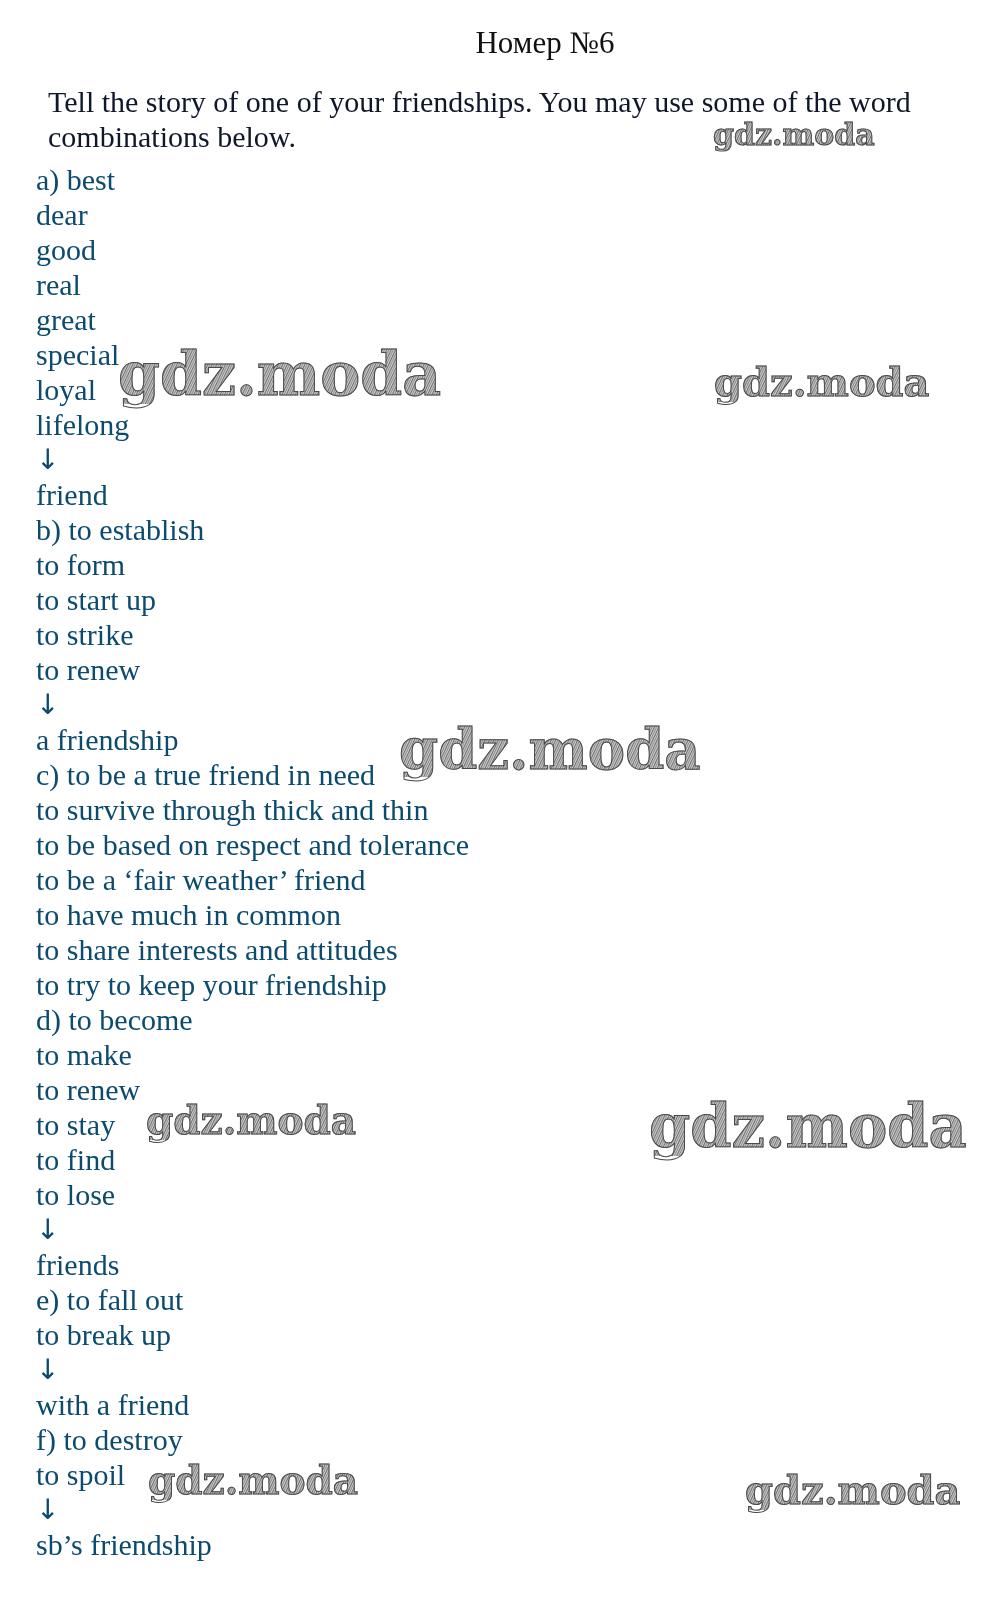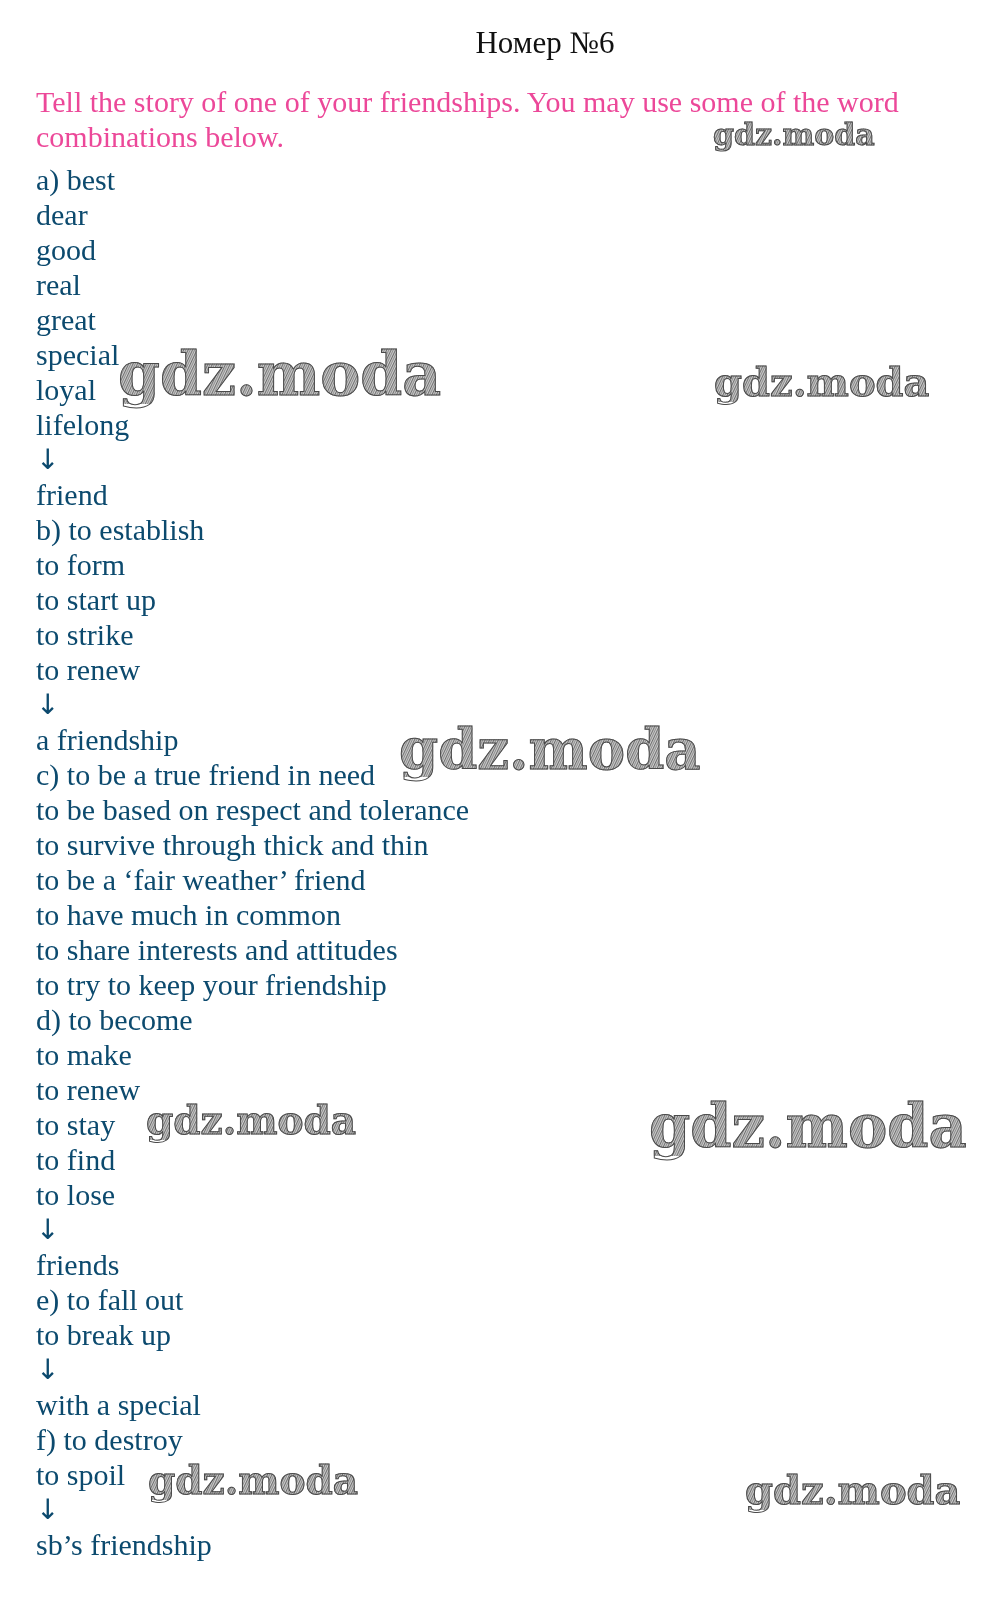--- a/index.html
+++ b/index.html
@@ -21,24 +21,24 @@
     position:absolute;
     top:12px;left:45px;width:1000px;
     text-align:center;
     font-size:31px;
     line-height:38px;
     font-weight:400;
     color:#111111;
   }
   .intro{
     position:absolute;
-    top:72px;left:36px;width:930px;
+    top:72px;left:48px;width:930px;
     font-size:30px;
     line-height:35px;
-    color:#ec4899;
+    color:#0f172a;
   }
   .words{
     position:absolute;
     top:150px;left:36px;width:930px;
     font-size:30px;
     line-height:35px;
     color:#0c4a6e;
   }
   .wline{white-space:pre;}
   .wline.arrow{
@@ -85,38 +85,38 @@
       <div class="wline arrow">↓</div>
       <div class="wline">friend</div>
       <div class="wline">b) to establish</div>
       <div class="wline">to form</div>
       <div class="wline">to start up</div>
       <div class="wline">to strike</div>
       <div class="wline">to renew</div>
       <div class="wline arrow">↓</div>
       <div class="wline">a friendship</div>
       <div class="wline">c) to be a true friend in need</div>
+      <div class="wline">to survive through thick and thin</div>
       <div class="wline">to be based on respect and tolerance</div>
-      <div class="wline">to survive through thick and thin</div>
       <div class="wline">to be a ‘fair weather’ friend</div>
       <div class="wline">to have much in common</div>
       <div class="wline">to share interests and attitudes</div>
       <div class="wline">to try to keep your friendship</div>
       <div class="wline">d) to become</div>
       <div class="wline">to make</div>
       <div class="wline">to renew</div>
       <div class="wline">to stay</div>
       <div class="wline">to find</div>
       <div class="wline">to lose</div>
       <div class="wline arrow">↓</div>
       <div class="wline">friends</div>
       <div class="wline">e) to fall out</div>
       <div class="wline">to break up</div>
       <div class="wline arrow">↓</div>
-      <div class="wline">with a special</div>
+      <div class="wline">with a friend</div>
       <div class="wline">f) to destroy</div>
       <div class="wline">to spoil</div>
       <div class="wline arrow">↓</div>
       <div class="wline">sb’s friendship</div>
     </div>
 
   <div id="watermarks">
       <span class="wm" style="left: 713px; top: 108px; font-size: 30px;">gdz.moda</span>
       <span class="wm" style="left: 118px; top: 332px; font-size: 60px;">gdz.moda</span>
       <span class="wm" style="left: 714px; top: 350px; font-size: 40px;">gdz.moda</span>

